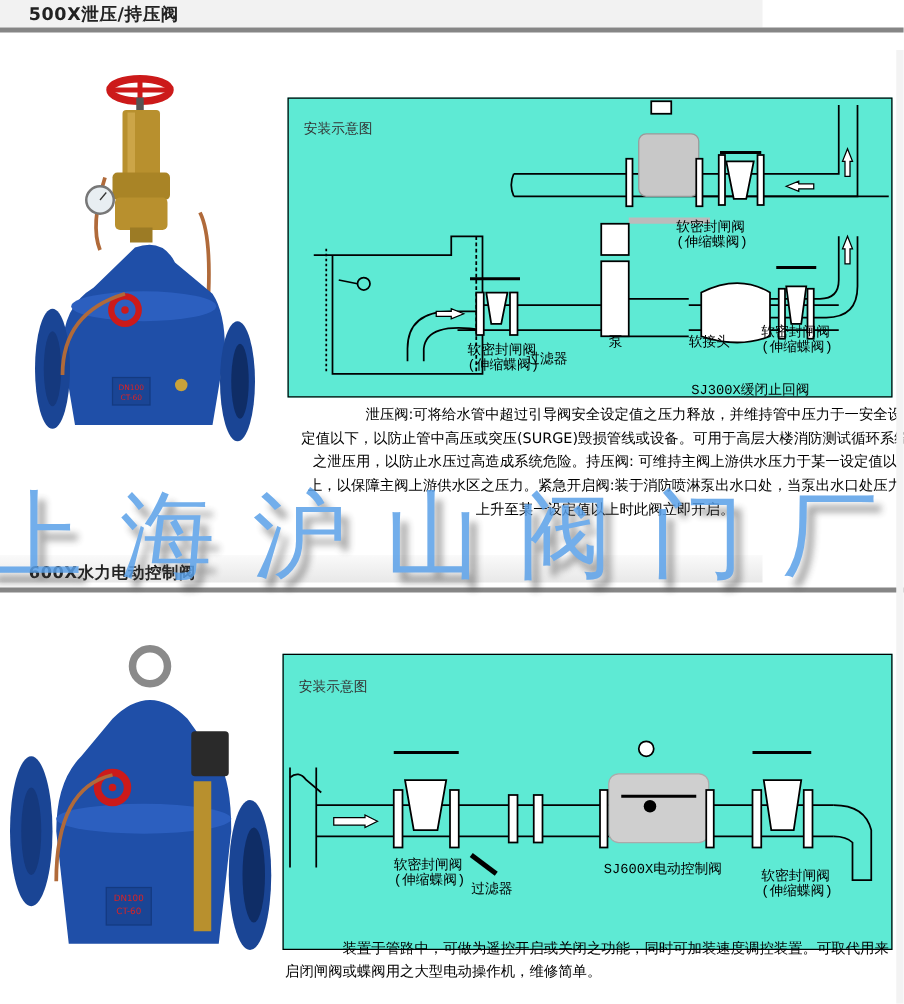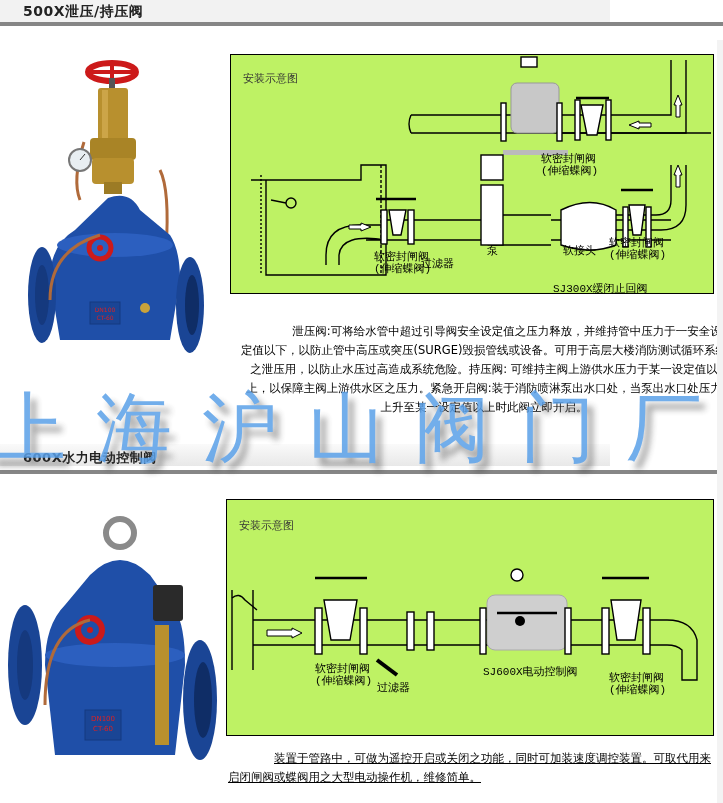--- a/index.html
+++ b/index.html
@@ -3,21 +3,21 @@
 <meta charset="utf-8">
 <style>
   html, body { margin:0; padding:0; }
   body { width:723px; height:803px; background:#ffffff; position:relative; overflow:hidden;
          font-family:"DejaVu Sans", sans-serif; color:#000; }
   .section-title { position:absolute; left:0; width:610px; height:22px; background:#f2f2f2;
          font-family:"DejaVu Sans", sans-serif; font-weight:bold; font-size:14px; color:#222; }
   .section-title span { position:absolute; left:23px; top:3px; letter-spacing:0.5px; }
   .title-rule { position:absolute; left:0; width:723px; height:4px; background:#868686; }
   .product-photo { position:absolute; }
-  .diagram-box { position:absolute; border:1.5px solid #000; background:#bef264; box-sizing:border-box; }
+  .diagram-box { position:absolute; border:1.5px solid #000; background:#5eead4; box-sizing:border-box;margin-top:24px; }
   .diagram-caption { position:absolute; font-size:11px; color:#333; }
   .dlabel { position:absolute; font-size:11px; color:#000; white-space:nowrap; line-height:12px;font-family:Liberation Mono, monospace; }
   .desc { position:absolute; font-size:11.5px; line-height:19px; color:#000; text-indent:46px; }
   .watermark { position:absolute; left:-10px; top:378px; font-size:76px; letter-spacing:30px;
         color:#5aa0e8; opacity:0.85; font-family:"DejaVu Serif", serif; white-space:nowrap;
         text-shadow: 6px 8px 6px rgba(60,60,60,0.55); pointer-events:none; }
   .right-scroll { position:absolute; right:0; top:40px; width:6px; height:763px; background:#f3f3f3; }
 </style>
 </head>
 <body>
@@ -130,21 +130,21 @@
   <div class="dlabel" style="left:310px;top:98px;">
     <div>软密封闸阀</div>
     <div>(伸缩蝶阀)</div>
   </div>
   <div class="dlabel" style="left:143px;top:196px;">
     <div>软密封闸阀</div>
     <div>(伸缩蝶阀)</div>
   </div>
   <div class="dlabel" style="left:190px;top:203px;">过滤器</div>
   <div class="dlabel" style="left:256px;top:190px;">泵</div>
-  <div class="dlabel" style="left:332px;top:190px;">软接头</div>
+  <div class="dlabel" style="left:320px;top:190px;">软接头</div>
   <div class="dlabel" style="left:378px;top:182px;">
     <div>软密封闸阀</div>
     <div>(伸缩蝶阀)</div>
   </div>
   <div class="dlabel" style="left:322px;top:228px;">SJ300X缓闭止回阀</div>
 </div>
 
 <div class="desc" style="left:241px;top:322px;width:486px;text-align:center;">泄压阀:可将给水管中超过引导阀安全设定值之压力释放，并维持管中压力于一安全设定值以下，以防止管中高压或突压(SURGE)毁损管线或设备。可用于高层大楼消防测试循环系统之泄压用，以防止水压过高造成系统危险。持压阀: 可维持主阀上游供水压力于某一设定值以上，以保障主阀上游供水区之压力。紧急开启阀:装于消防喷淋泵出水口处，当泵出水口处压力上升至某一设定值以上时此阀立即开启。</div>
 
 <div class="section-title" style="top:444px;height:22px;background:linear-gradient(#fafafa,#e8e8e8);">
@@ -209,17 +209,17 @@
     <div>(伸缩蝶阀)</div>
   </div>
   <div class="dlabel" style="left:150px;top:182px;">过滤器</div>
   <div class="dlabel" style="left:256px;top:166px;">SJ600X电动控制阀</div>
   <div class="dlabel" style="left:382px;top:172px;">
     <div>软密封闸阀</div>
     <div>(伸缩蝶阀)</div>
   </div>
 </div>
 
-<div class="desc" style="left:228px;top:749px;width:486px;text-decoration:underline;">装置于管路中，可做为遥控开启或关闭之功能，同时可加装速度调控装置。可取代用来启闭闸阀或蝶阀用之大型电动操作机，维修简单。</div>
+<div class="desc" style="left:228px;top:749px;width:486px;">装置于管路中，可做为遥控开启或关闭之功能，同时可加装速度调控装置。可取代用来启闭闸阀或蝶阀用之大型电动操作机，维修简单。</div>
 
 <div class="right-scroll"></div>
 
 <div class="watermark">上海沪山阀门厂</div>
 
 </body></html>

